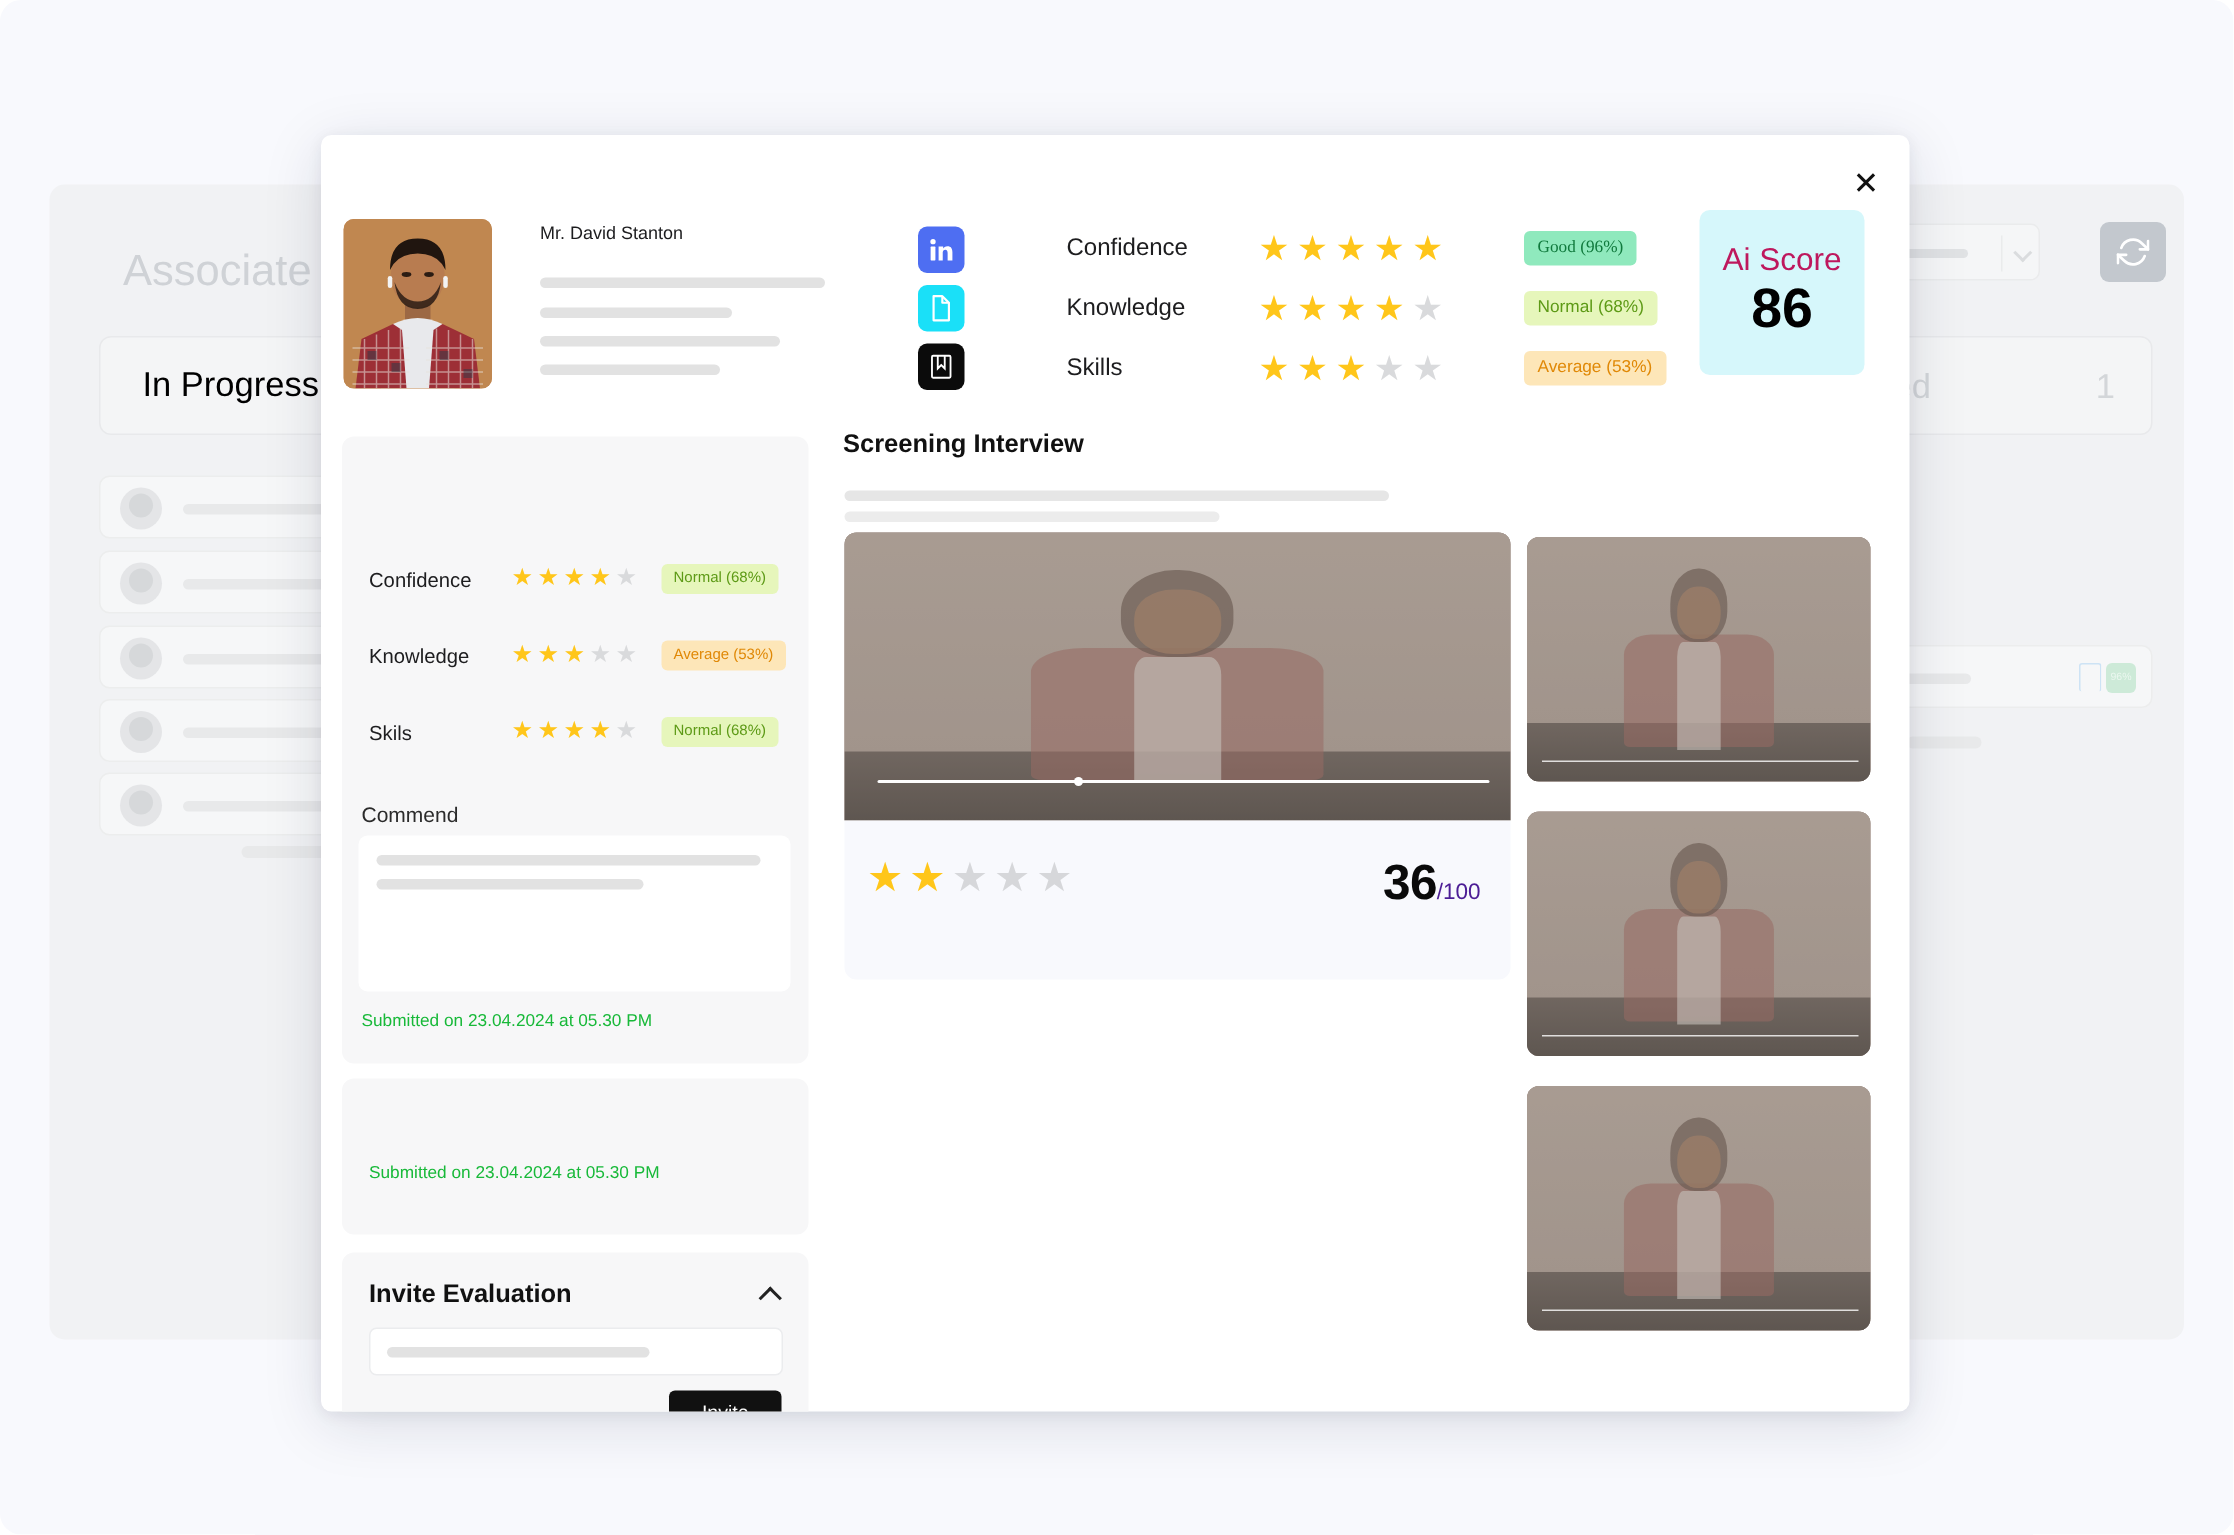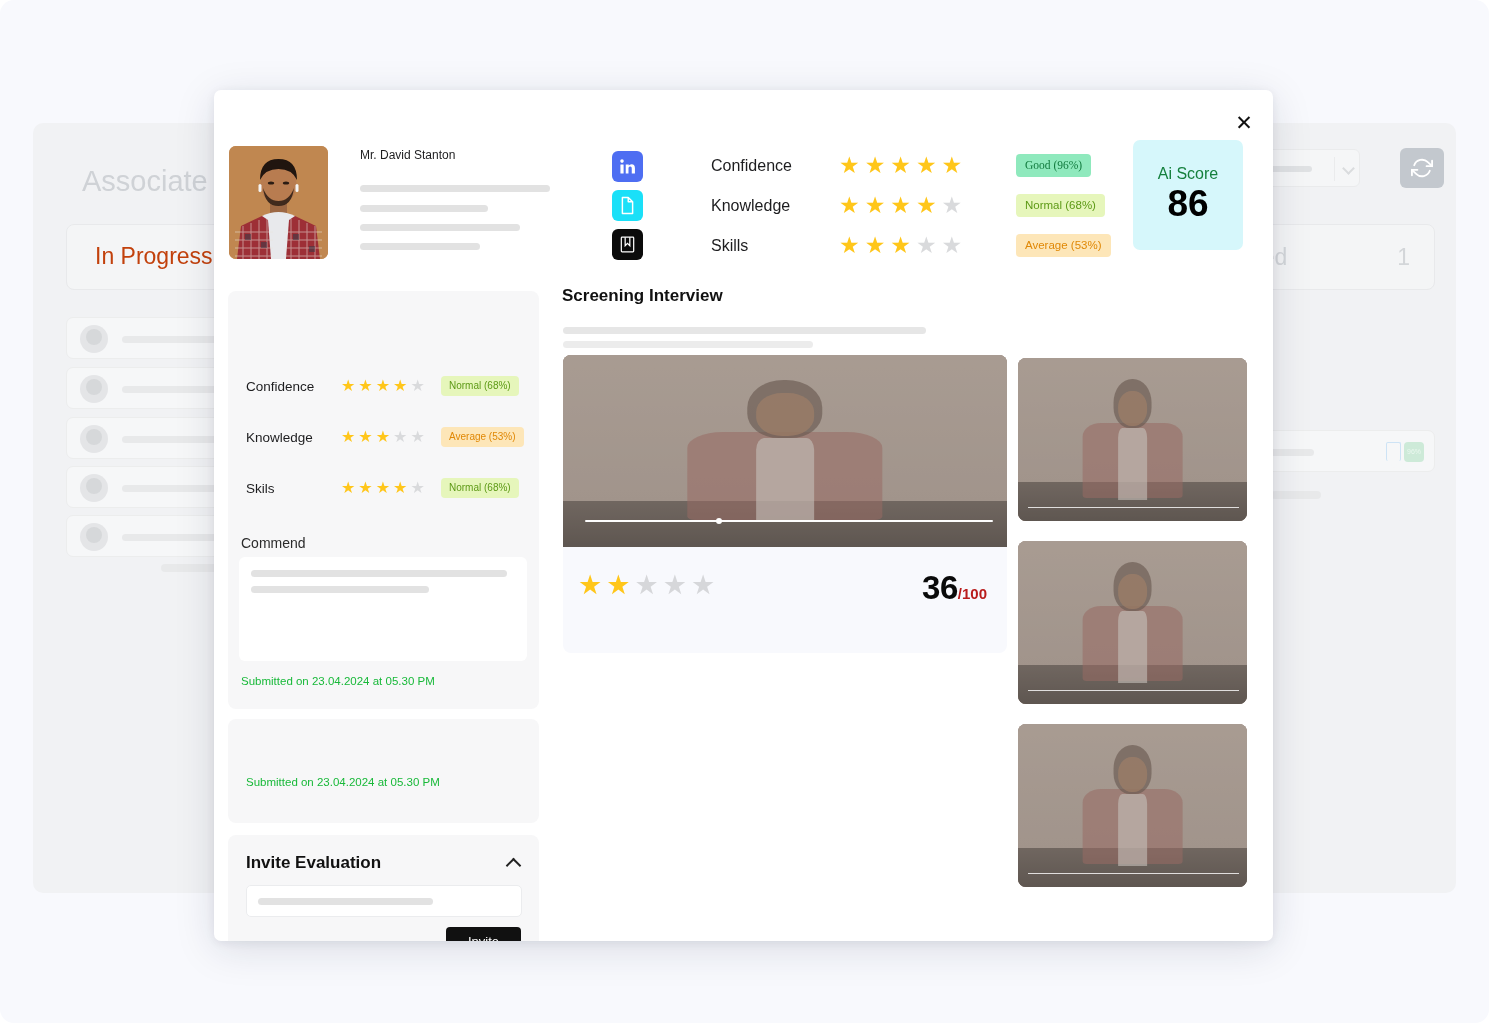--- a/index.html
+++ b/index.html
@@ -43,21 +43,21 @@
     background: #f4f5f6;
   }
   #bg-col-inprogress {
     left: 33px; top: 101px;
     width: 430px; height: 66px;
   }
   #bg-col-inprogress .bg-col-label {
     position: absolute;
     left: 28px; top: 18px;
     font-size: 23px;
-    color: #c2410c;
+    color: #000000;
   }
   #bg-col-hired {
     left: 1202px; top: 101px;
     width: 200px; height: 66px;
   }
   #bg-col-hired .bg-col-label {
     position: absolute;
     left: 18px; top: 19px;
     font-size: 23px;
     color: #d3d6d9;
@@ -317,21 +317,21 @@
     position: absolute;
     left: 919px; top: 50px;
     width: 110px; height: 110px;
     border-radius: 7px;
     background: #d6f7fb;
     display: flex;
     flex-direction: column;
     align-items: center;
     justify-content: center;
   }
-  #ai-score .lbl { font-size: 16px; color: #15803d; line-height: 1.1; }
+  #ai-score .lbl { font-size: 21px; color: #be185d; line-height: 1.1; }
   #ai-score .val { font-size: 37px; font-weight: 700; color: #000; line-height: 1.15; }
 
   
   .panel {
     position: absolute;
     left: 14px;
     width: 311px;
     background: #f7f7f8;
     border-radius: 8px;
   }
@@ -544,21 +544,21 @@
   }
   #video-stars .star { font-size: 27px; }
   #video-stars .star.off { color: #d6d7da; }
   #video-score {
     position: absolute;
     right: 20px; top: 22px;
     display: flex;
     align-items: baseline;
   }
   #video-score .num { font-size: 33px; font-weight: 700; color: #0a0a0a; letter-spacing: -.5px; }
-  #video-score .den { font-size: 15px; font-weight: 700; color: #b91c1c; }
+  #video-score .den { font-size: 15px; font-weight: 400; color: #4c1d95; }
 
   .thumb {
     position: absolute;
     left: 804px;
     width: 229px; height: 163px;
     border-radius: 8px;
     overflow: hidden;
     background: #a3938a;
   }
   #thumb-1 { top: 268px; }

